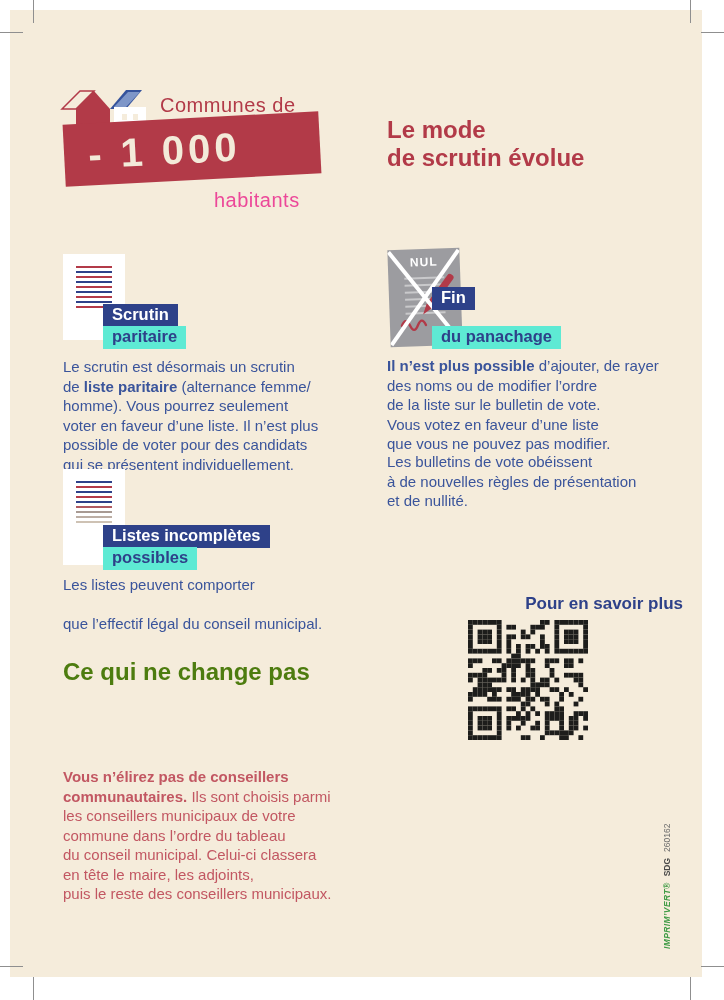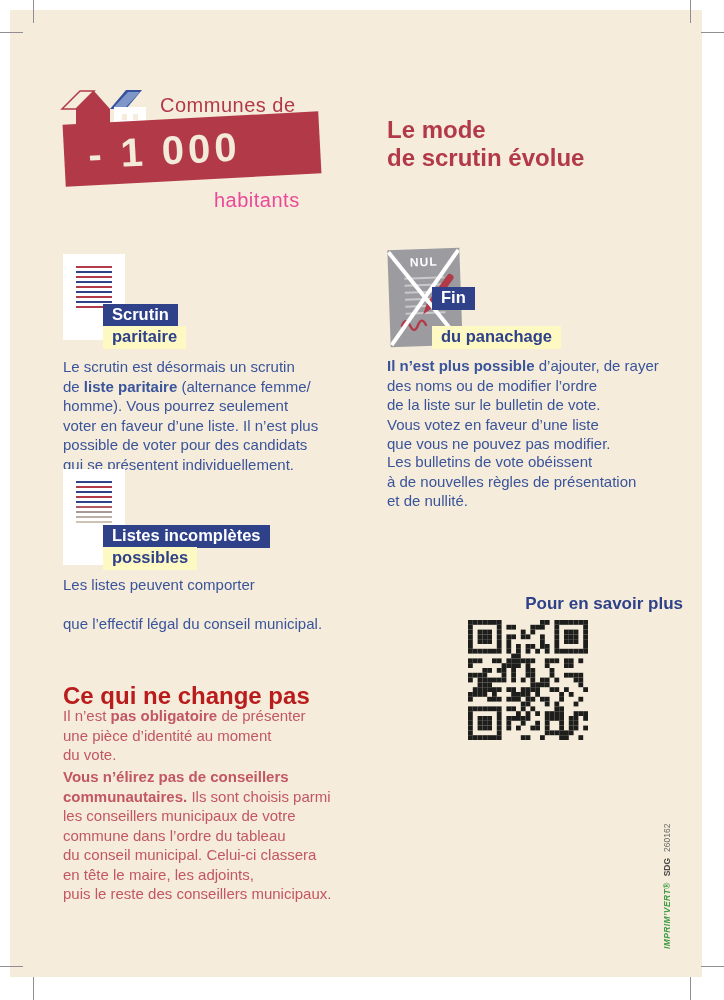--- a/index.html
+++ b/index.html
@@ -13,41 +13,41 @@
   
   .houses{position:absolute;left:58px;top:84px;width:100px;height:64px;}
   .communes{position:absolute;left:160px;top:94px;font-size:20px;letter-spacing:0.5px;color:#b23a48;}
   .banner{position:absolute;left:64px;top:118px;width:256px;height:62px;background:#b23a48;
     transform:rotate(-3deg);display:flex;align-items:center;}
   .banner .num{padding-left:24px;font-size:40px;font-weight:bold;letter-spacing:4px;color:#f3ead9;}
   .habitants{position:absolute;left:214px;top:189px;font-size:20px;letter-spacing:0.5px;color:#ec4899;}
 
   .title{position:absolute;left:387px;top:116px;font-size:24px;line-height:28px;font-weight:bold;
     color:#b23a48;white-space:pre;}
-  .h2{position:absolute;left:63px;top:658px;font-size:24px;font-weight:bold;color:#b91c1c;margin-top:24px;}
+  .h2{position:absolute;left:63px;top:658px;font-size:24px;font-weight:bold;color:#4d7c0f;}
 
   
   .card{position:absolute;background:#ffffff;padding-top:12px;box-sizing:border-box;}
   .card .ln{display:block;height:2px;width:36px;margin:0 auto 3px auto;}
   .ln.r{background:#b23a48}.ln.b{background:#2e4189}
   .ln.f1{background:#b05a60}.ln.f2{background:#a89a93}.ln.f3{background:#bcaea4}.ln.f4{background:#cec2b4}
   .card1{left:63px;top:254px;width:62px;height:86px;}
   .card2{left:63px;top:469px;width:62px;height:96px;}
 
   .nulcard{position:absolute;left:389px;top:249px;width:72px;height:97px;background:#9c9ca0;
     transform:rotate(-2deg);}
   .nulcard .stamp{position:absolute;left:0;right:0;top:6px;text-align:center;color:#ffffff;
     font-weight:bold;font-size:12px;letter-spacing:1px;}
   .nulcard .gl{position:absolute;left:16px;width:40px;height:2px;background:#c9c9cb;}
   .nulcard svg{position:absolute;left:0;top:0;}
 
   
   .tag{position:absolute;font-size:16.5px;font-weight:bold;padding:1px 9px 3px 9px;white-space:nowrap;z-index:3;}
   .tag-dark{background:#2e4189;color:#ffffff;}
-  .tag-light{background:#fef9c3;color:#2e4189;}
+  .tag-light{background:#5eead4;color:#2e4189;}
 
   
   .para{position:absolute;font-size:15px;line-height:19.5px;white-space:pre;}
   .para.blue{color:#3a549b}
   .para.red{color:#c25762}
   .para strong{font-weight:bold}
 
   .savoir{position:absolute;left:393px;top:594px;width:290px;text-align:right;
     font-size:17px;font-weight:bold;color:#2e4189;}
   .qr{position:absolute;left:468px;top:620px;width:120px;height:120px;}
@@ -124,23 +124,20 @@
       <i class="ln f3"></i>
       <i class="ln f4"></i>
   </div>
   <div class="tag tag-dark" style="left:103px;top:525px">Listes incomplètes</div>
   <div class="tag tag-light" style="left:103px;top:547px">possibles</div>
   <div class="para blue" style="left:63px;top:575px"><span>Les listes peuvent comporter
 </span><span>
 que l’effectif légal du conseil municipal.</span></div>
 
   <div class="h2">Ce qui ne change pas</div>
-  <div class="para red" style="left:63px;top:706px"><span>Il n’est </span><strong>pas obligatoire</strong><span> de présenter
-une pièce d’identité au moment
-du vote.</span></div>
   <div class="para red" style="left:63px;top:767px"><strong>Vous n’élirez pas de conseillers
 communautaires.</strong><span> Ils sont choisis parmi
 les conseillers municipaux de votre
 commune dans l’ordre du tableau
 du conseil municipal. Celui-ci classera
 en tête le maire, les adjoints,
 puis le reste des conseillers municipaux.</span></div>
 
   <div class="nulcard">
     <div class="stamp">NUL</div>

